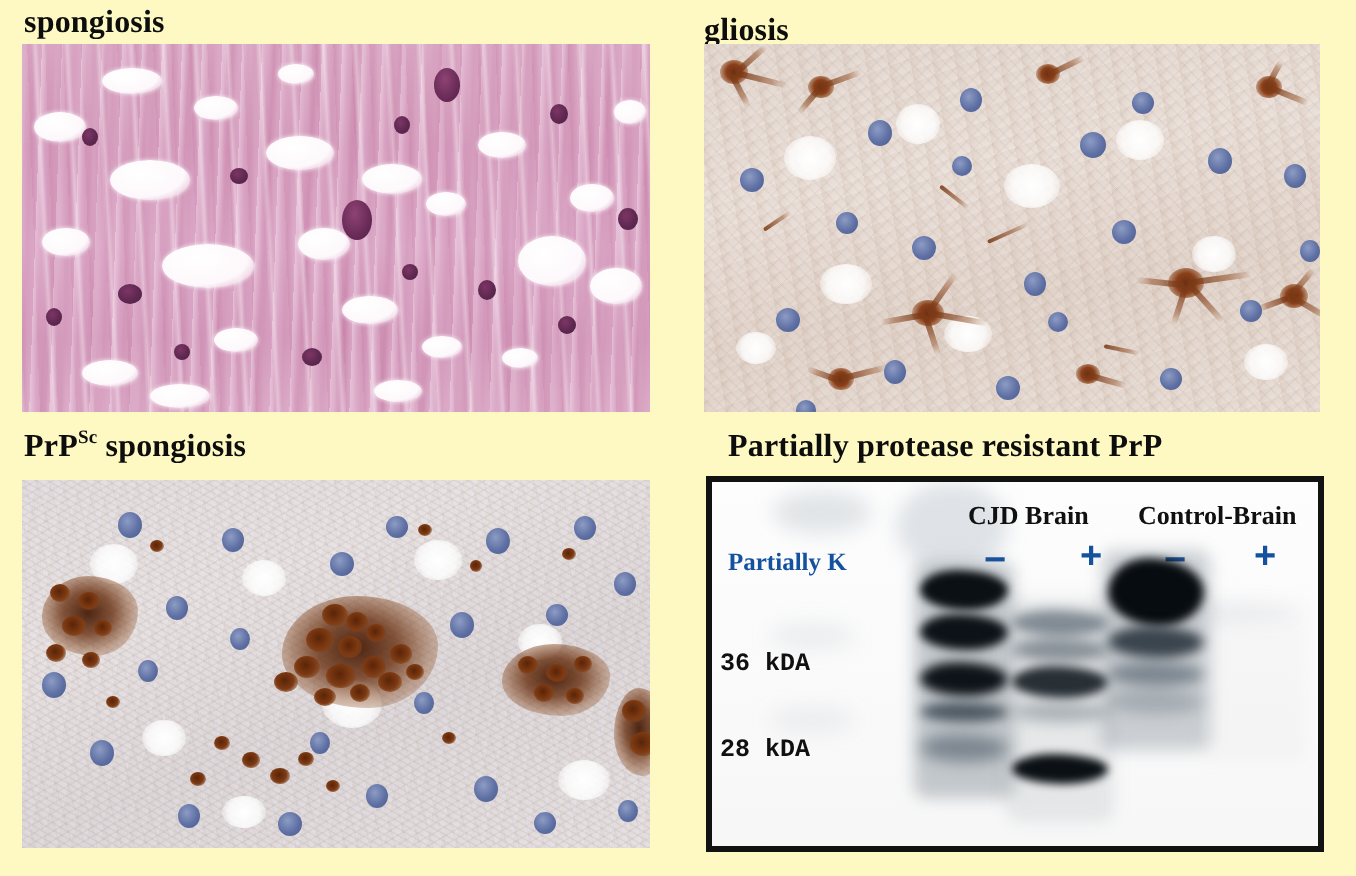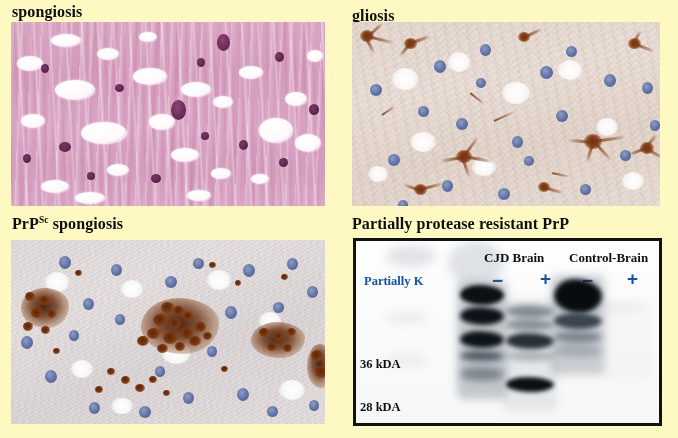--- a/index.html
+++ b/index.html
@@ -34,21 +34,21 @@
     line-height: 1;
   }
   .panel-title sup {
     font-size: 9.5px;
     vertical-align: super;
     line-height: 0;
   }
   #title-spongiosis { left: 12px;  top: 4px; }
   #title-gliosis    { left: 352px; top: 8px; }
   #title-prpsc      { left: 12px;  top: 216px; }
-  #title-blot       { left: 352px; top: 216px; }
+  #title-blot       { left: 364px; top: 216px; }
 
   
   .micrograph {
     position: absolute;
     overflow: hidden;
     background: #e9dfe4;
   }
   #panel-spongiosis { left: 11px;  top: 22px;  width: 314px; height: 184px; }
   #panel-gliosis    { left: 352px; top: 22px;  width: 308px; height: 184px; }
   #panel-prpsc      { left: 11px;  top: 240px; width: 314px; height: 184px; }
@@ -205,26 +205,25 @@
     font-size: 19px;
     line-height: 1;
   }
   #sign-cjd-neg     { left: 136px; top: 30px; }
   #sign-cjd-pos     { left: 184px; top: 28px; }
   #sign-ctl-neg     { left: 226px; top: 30px; }
   #sign-ctl-pos     { left: 271px; top: 28px; }
   .mw {
     position: absolute;
     color: #101010;
-    font-family: Liberation Serif, serif;
+    font-family: Liberation Mono, monospace;
     font-weight: bold;
     font-size: 12.5px;
     left: 4px;
     white-space: nowrap;
-    margin-top: 32px;
   }
   #mw-36 { top: 84px; }
   #mw-28 { top: 127px; }
 
   
   .lane {
     position: absolute;
     top: 0;
     bottom: 0;
   }

